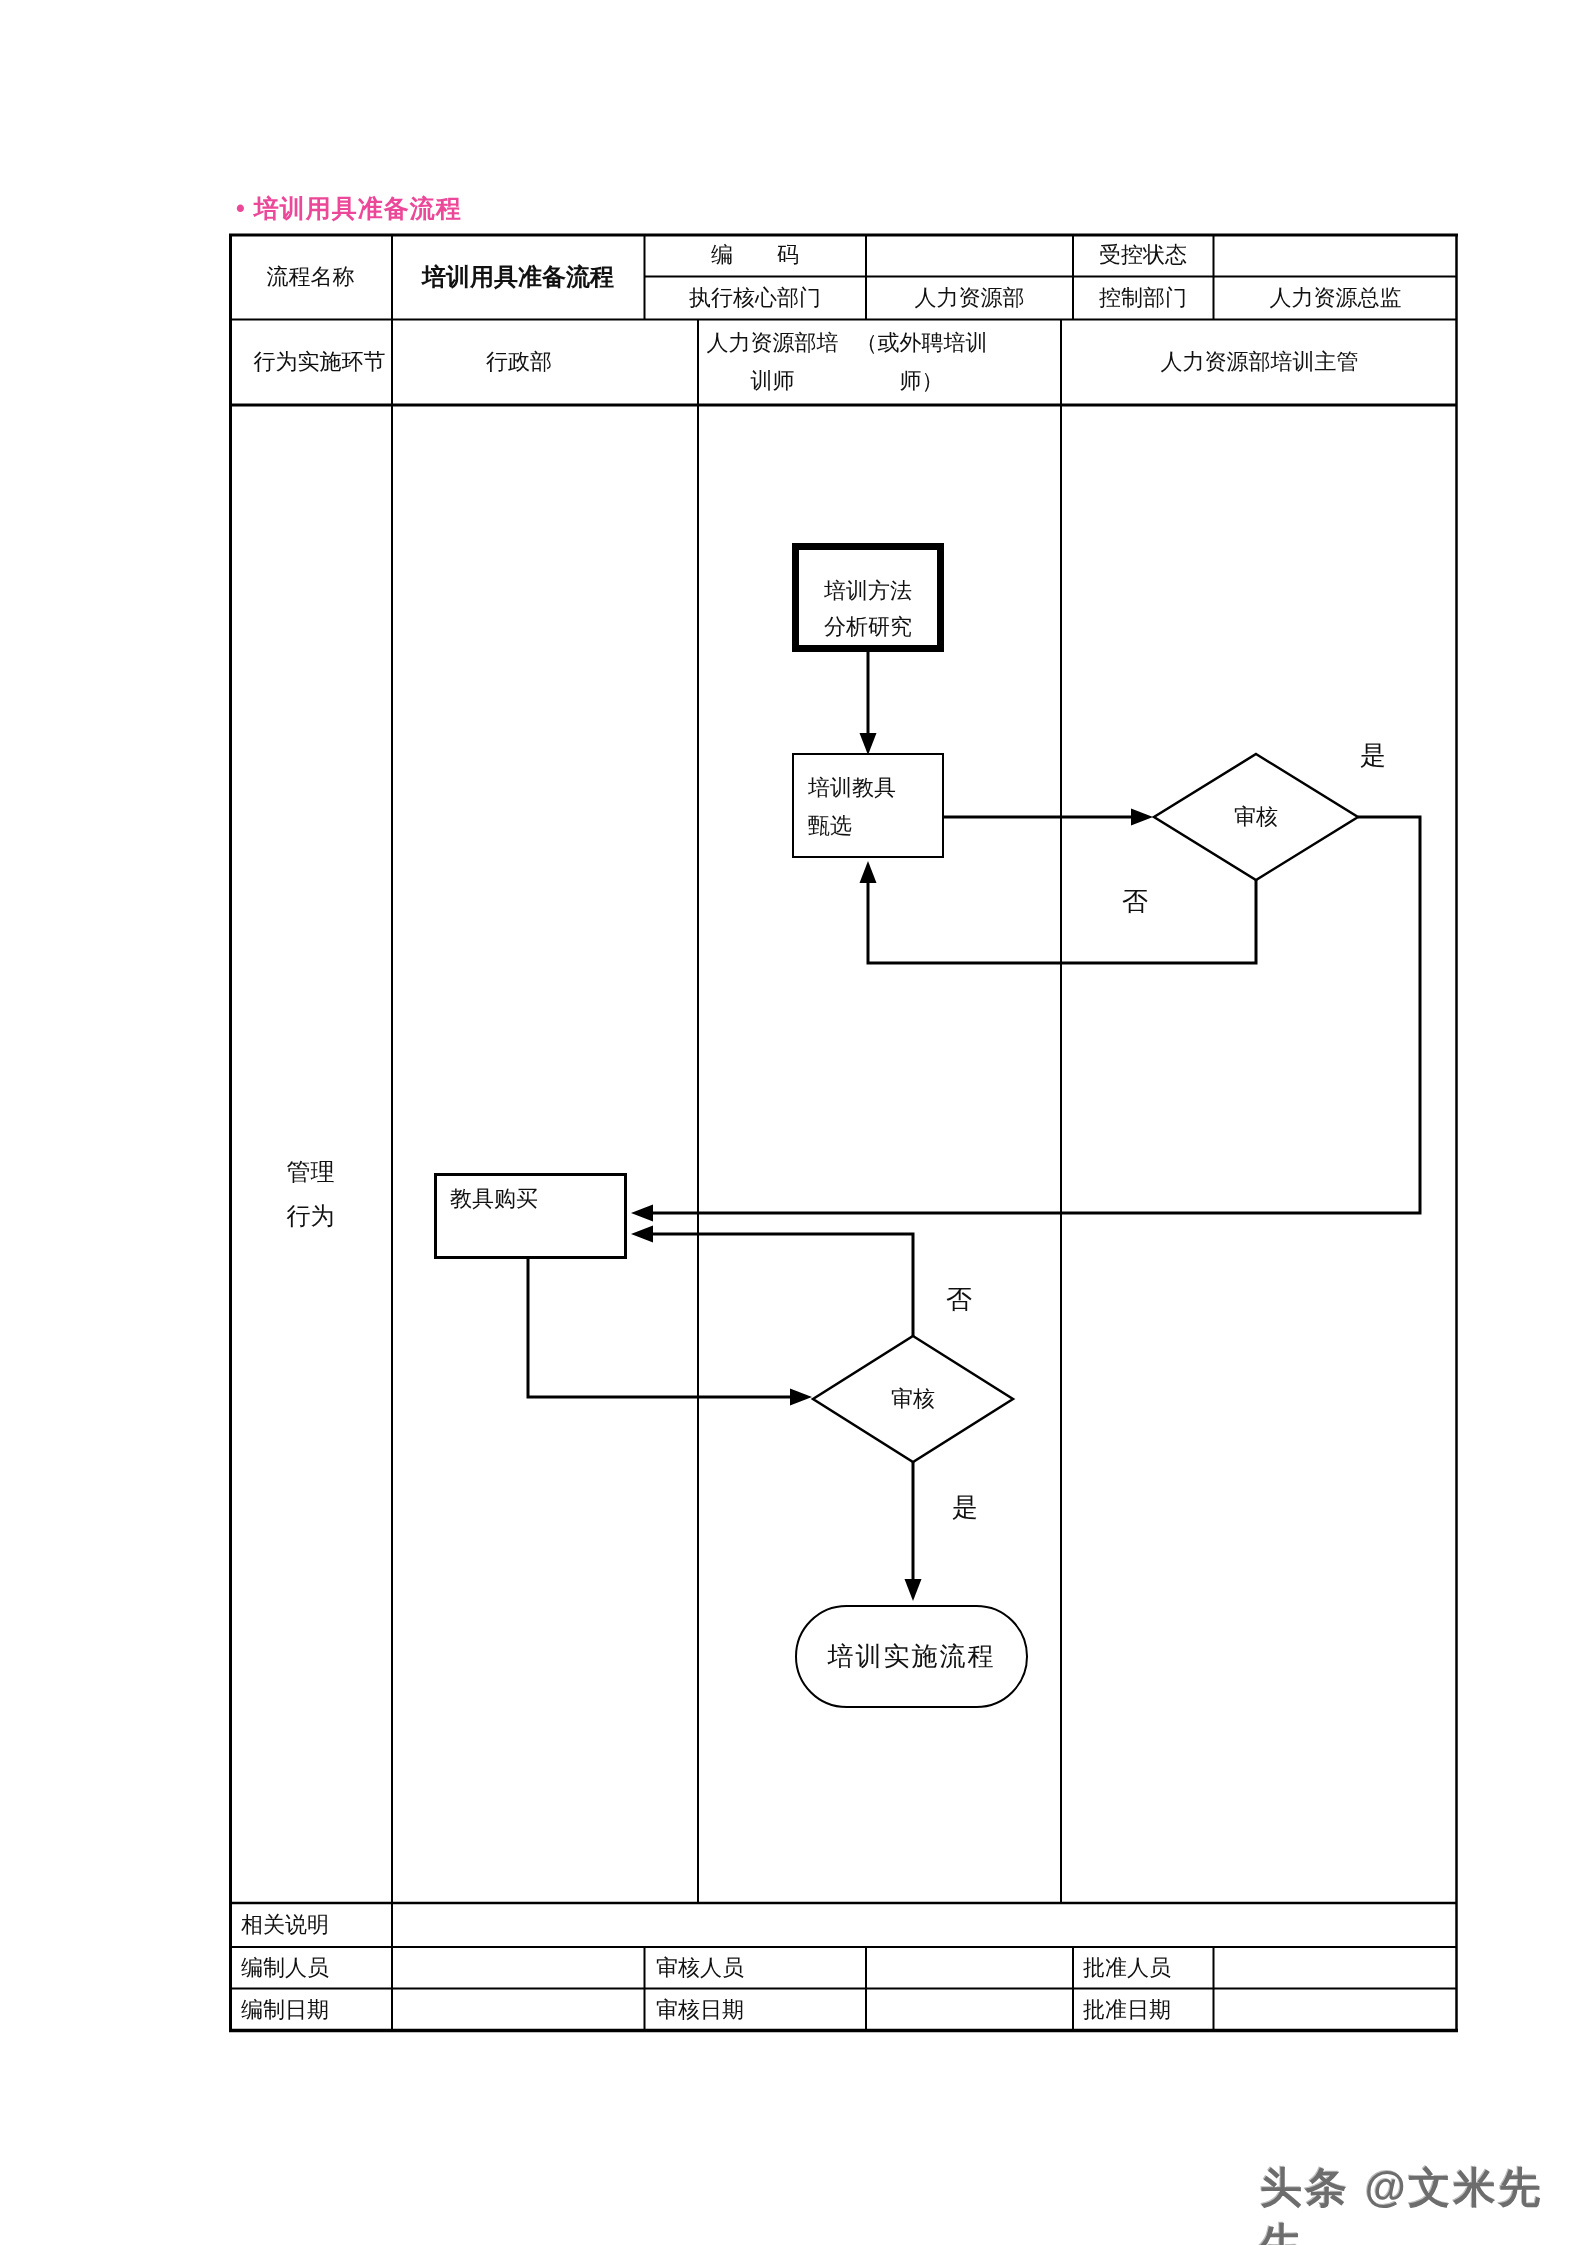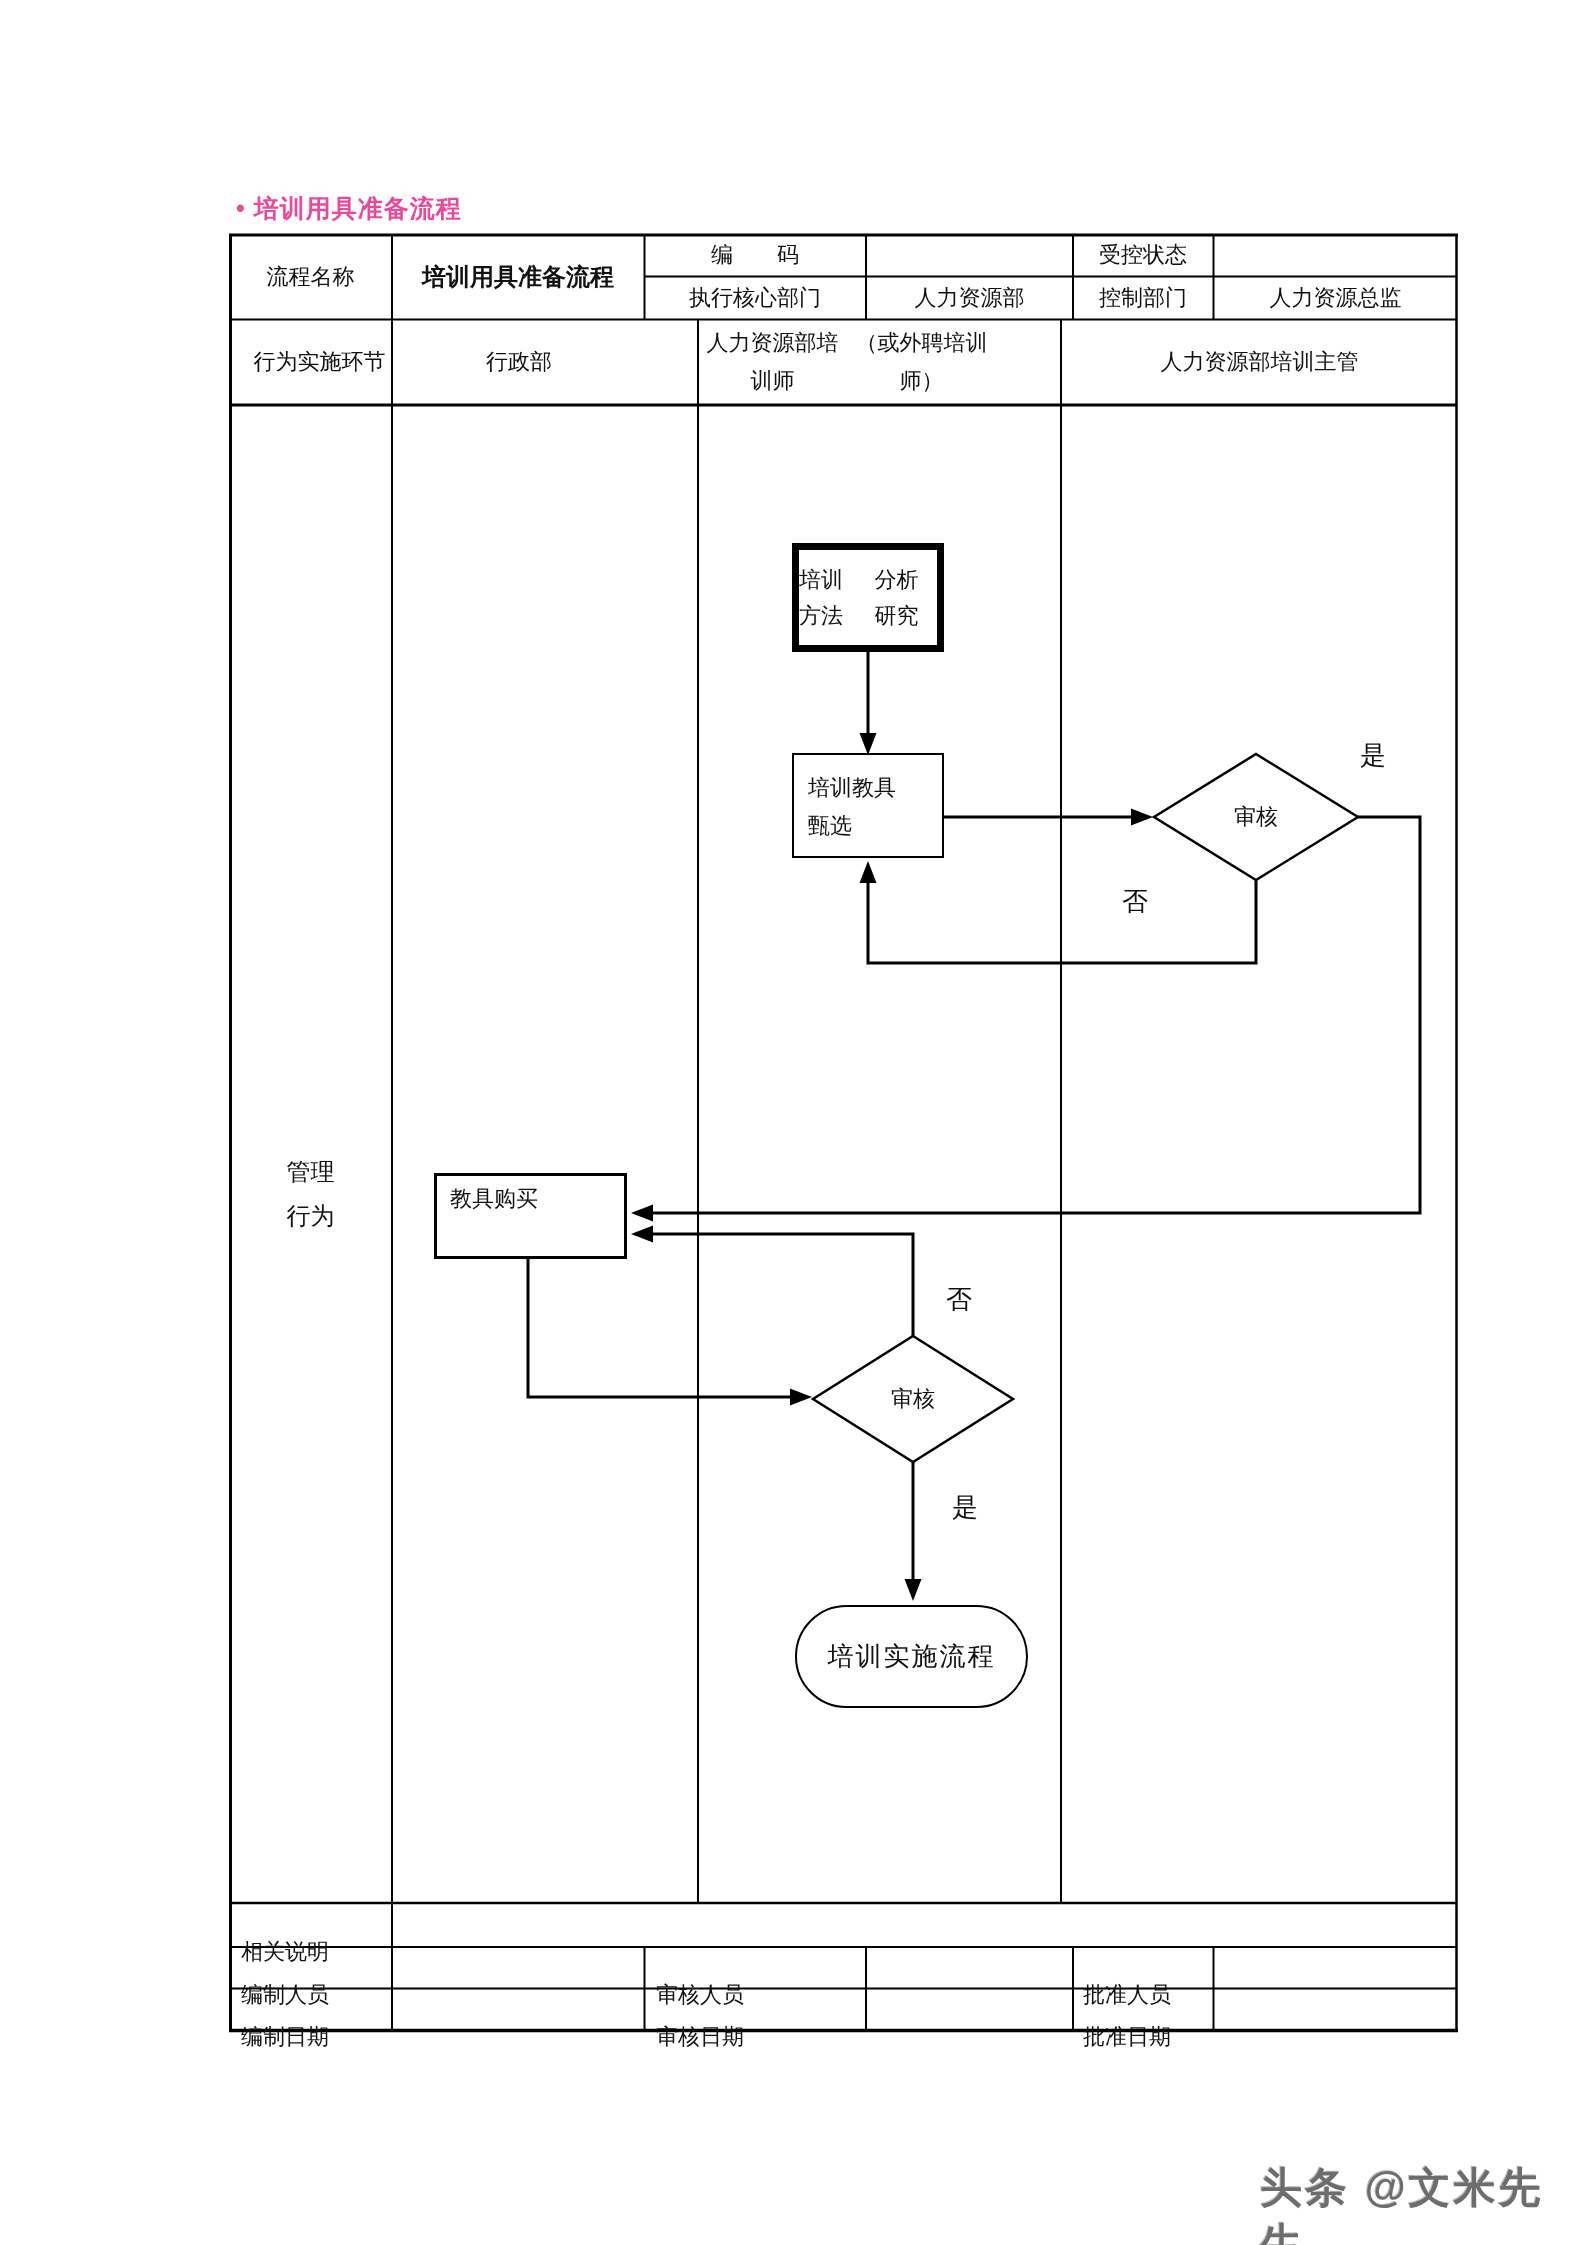--- a/index.html
+++ b/index.html
@@ -4,23 +4,23 @@
 <style>
   html,body{margin:0;padding:0;background:#fff;}
   .page{position:relative;width:1587px;height:2245px;background:#ffffff;overflow:hidden;
         font-family:"Liberation Serif","DejaVu Serif",serif;color:#111;}
   .svgwrap{position:absolute;left:0;top:0;width:1587px;height:2245px;}
   .doc-title{position:absolute;left:236px;top:192px;font-family:"Liberation Sans","DejaVu Sans",sans-serif;
              font-weight:bold;font-size:25px;letter-spacing:1px;color:#ec4899;}
   .cell{position:absolute;display:flex;flex-direction:row;align-items:center;justify-content:center;
         font-size:22px;line-height:38px;text-align:center;}
   .cell.bold{font-family:"Liberation Sans","DejaVu Sans",sans-serif;font-weight:bold;font-size:24px;line-height:42px;}
-  .lcell{position:absolute;display:flex;align-items:center;padding-left:10px;font-size:22px;box-sizing:border-box;margin-top:27px;}
+  .lcell{position:absolute;display:flex;align-items:center;padding-left:10px;font-size:22px;box-sizing:border-box;}
   .node{position:absolute;background:#fff;box-sizing:border-box;border:2.5px solid #000;font-size:22px;}
-  .node.center{display:flex;flex-direction:row;align-items:center;justify-content:center;line-height:36px;gap:13px;}
+  .node.center{display:flex;flex-direction:column;align-items:center;justify-content:flex-end;line-height:36px;}
   .node.thick{border-width:7px;}
   .node.leftpad{padding:14px 8px 0 14px;line-height:38px;}
   .node.purchase{padding:6px 0 0 13px;line-height:34px;}
   .stadium{position:absolute;background:#fff;box-sizing:border-box;border:2.5px solid #000;border-radius:52px;
            display:flex;align-items:center;justify-content:center;font-size:26px;letter-spacing:2px;}
   .dlabel{position:absolute;display:flex;align-items:center;justify-content:center;font-size:22px;}
   .branch{position:absolute;font-size:26px;color:#111;}
   .side-label{position:absolute;left:229px;top:1150px;width:163px;text-align:center;font-size:24px;line-height:44px;}
   .watermark{position:absolute;left:1260px;top:2160px;font-family:"Liberation Sans","DejaVu Sans",sans-serif;
              font-weight:bold;font-size:42px;letter-spacing:3px;color:#6d6d6d;

